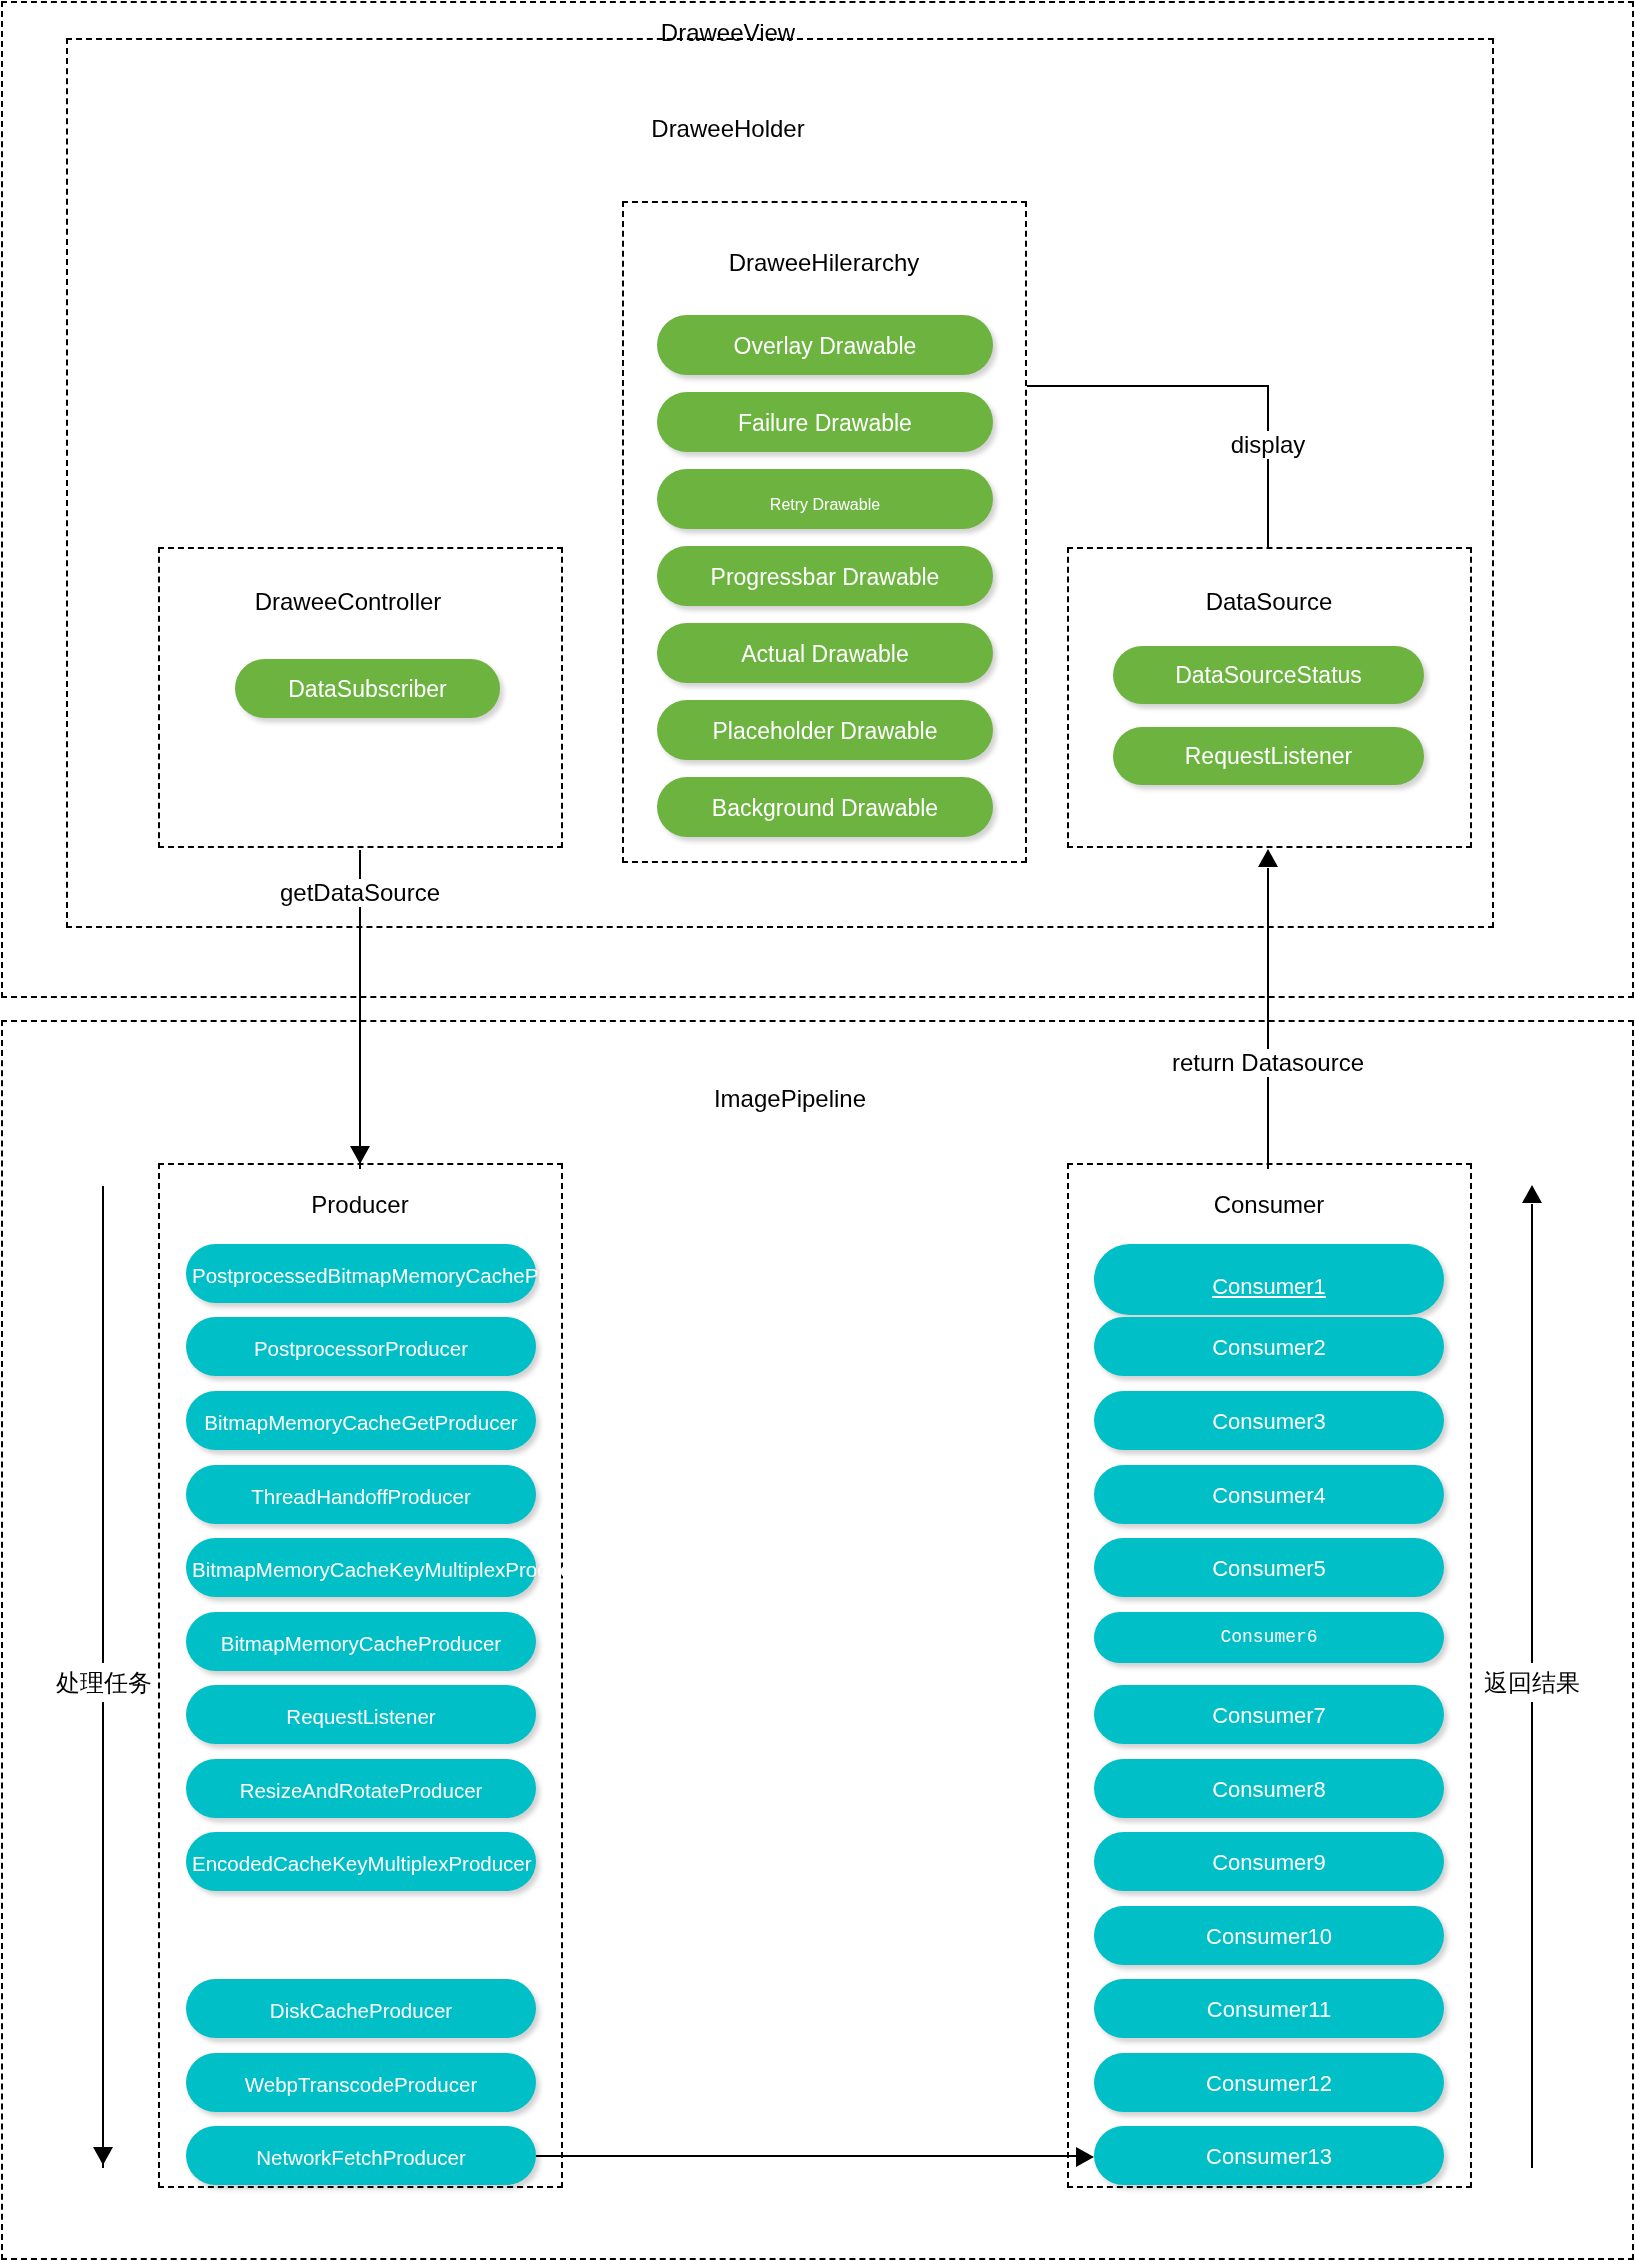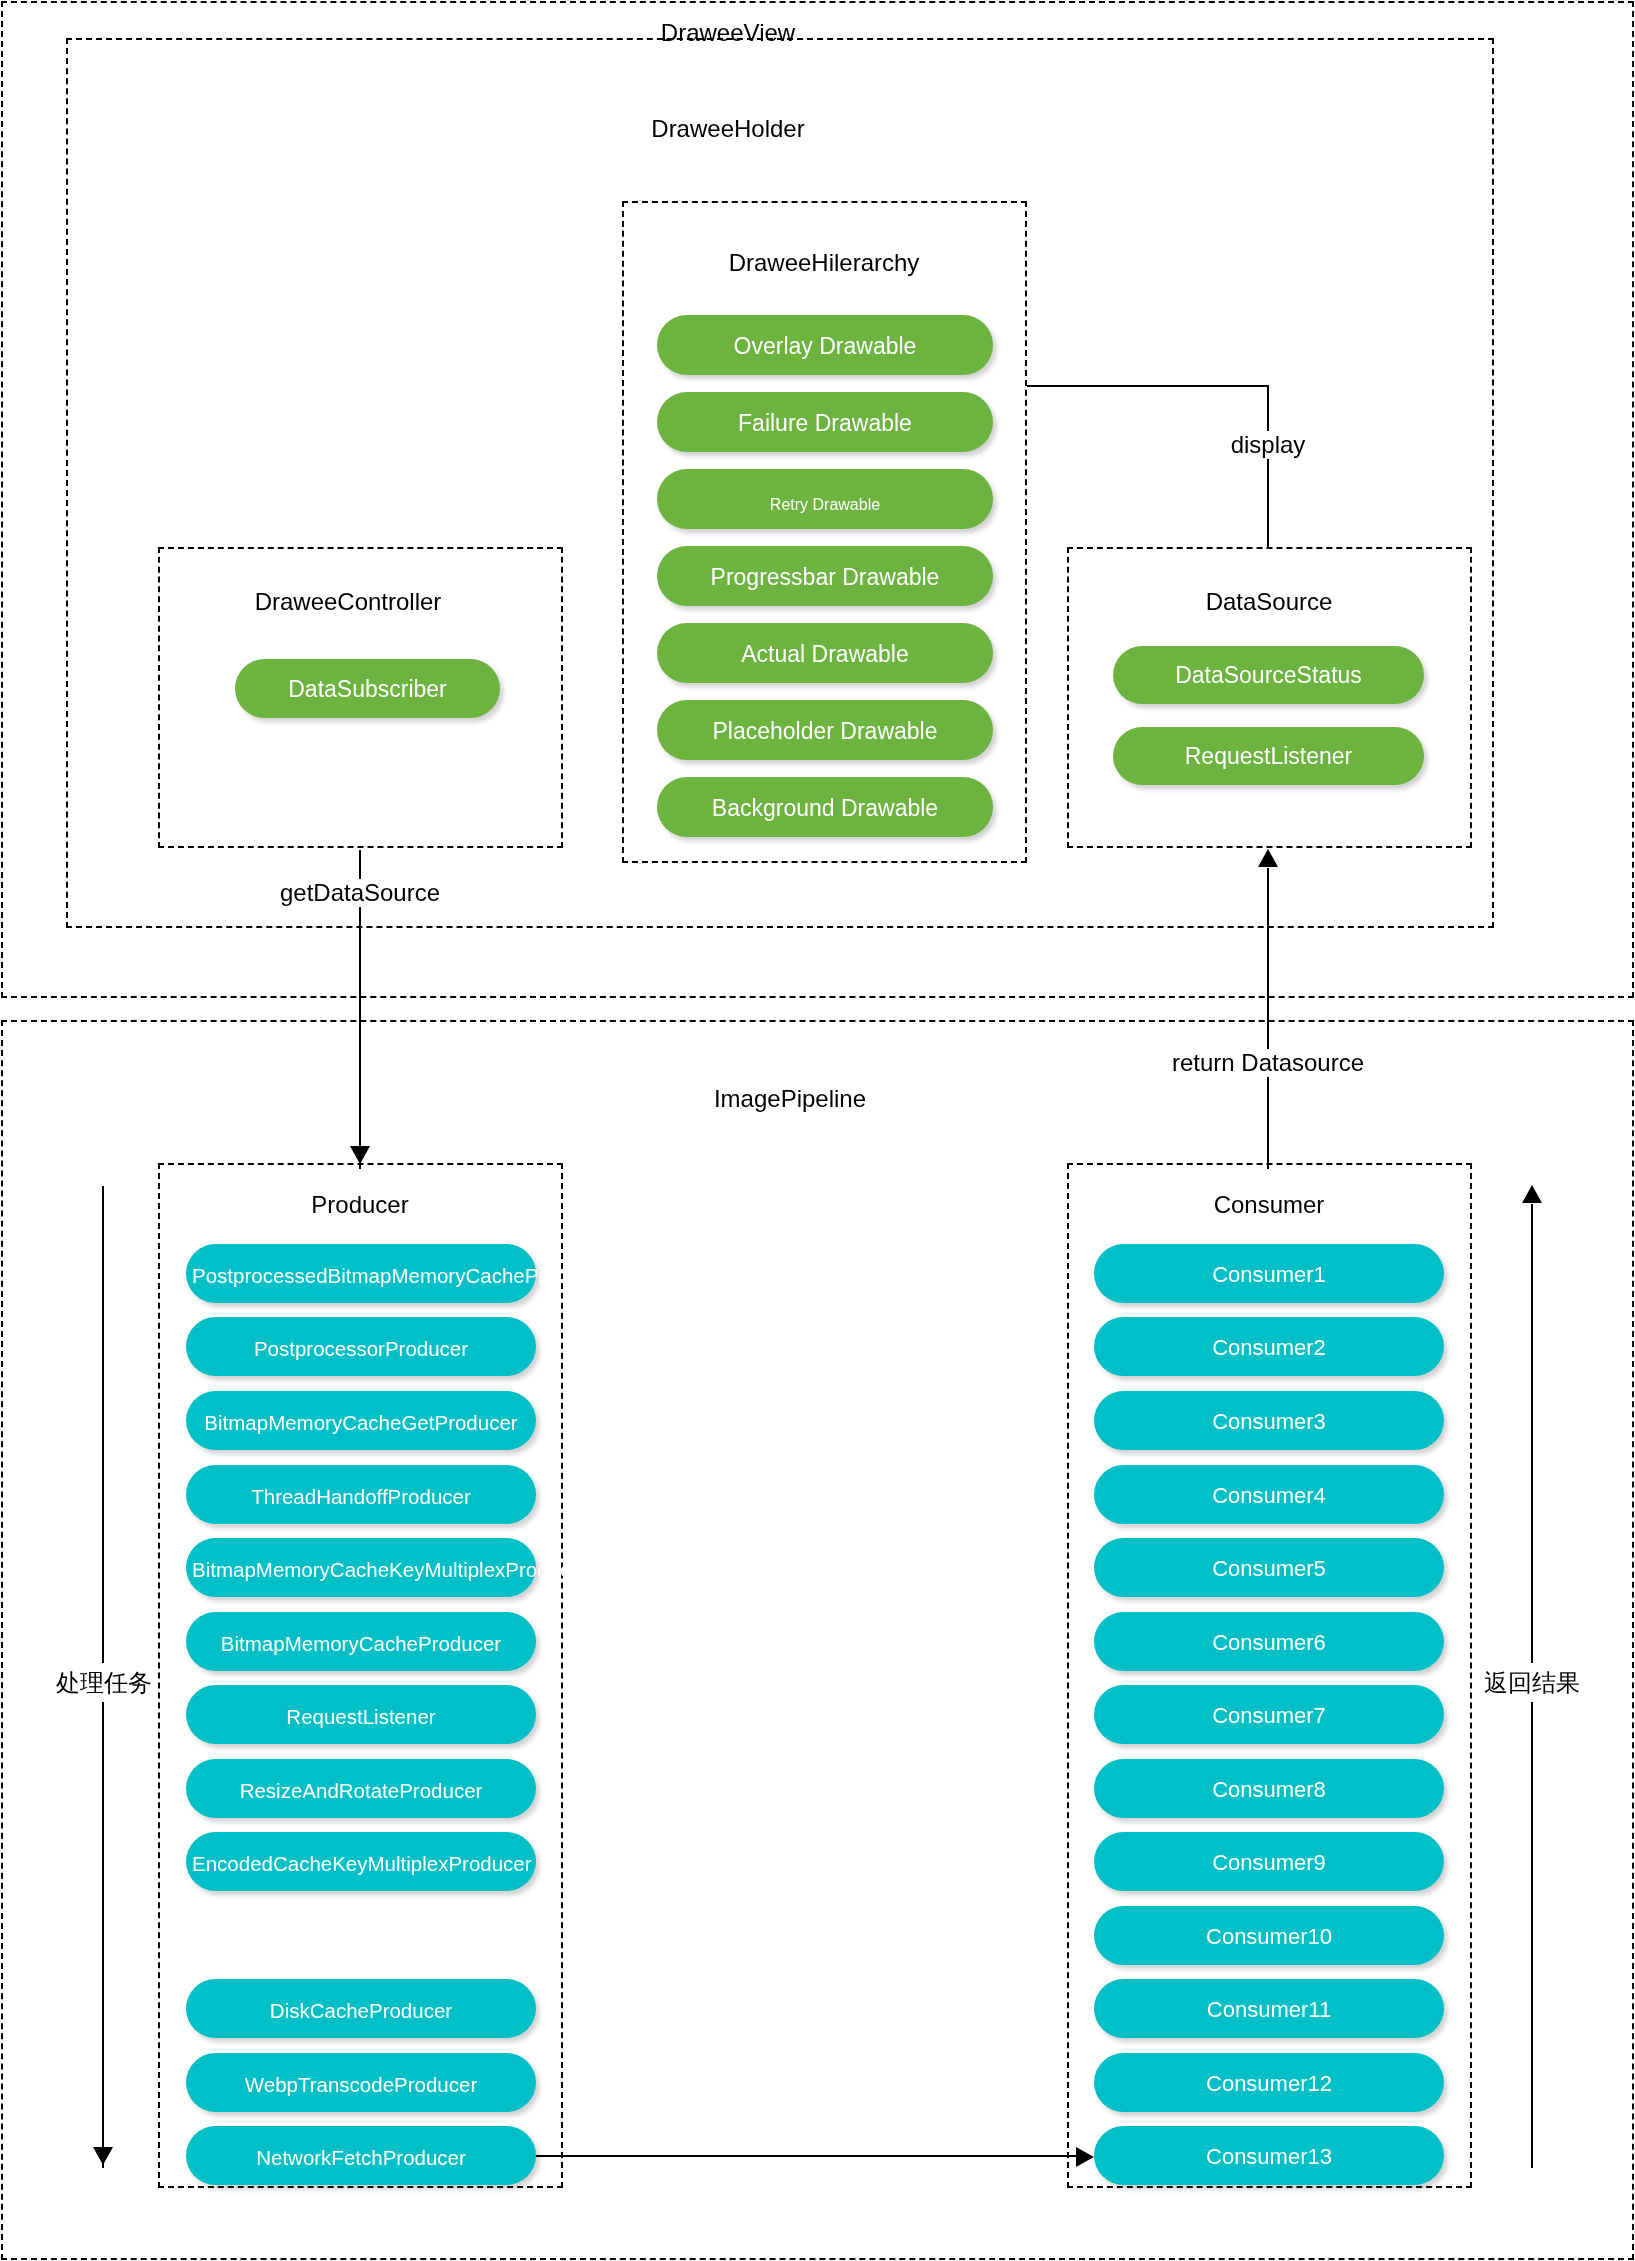--- a/index.html
+++ b/index.html
@@ -128,36 +128,36 @@
   <div class="pill pill-teal" style="left:186px;top:2053px;width:350px;height:59px;font-size:20.5px;">
     <span>WebpTranscodeProducer</span>
     </div>
   <div class="pill pill-teal" style="left:186px;top:2126px;width:350px;height:59px;font-size:20.5px;">
     <span>NetworkFetchProducer</span>
     </div>
 
   <div class="dashbox" style="left:1067px;top:1163px;width:405px;height:1025px;"></div>
   <div class="boxtitle" style="left:1269px;top:1191px;">Consumer</div>
 
-  <div class="pill pill-teal" style="left:1094px;top:1244px;width:350px;height:59px;font-size:22px;">
+  <div class="pill pill-teal" style="left:1094px;top:1244px;width:350px;height:71px;font-size:22px;text-decoration:underline;">
     <span>Consumer1</span>
     </div>
   <div class="pill pill-teal" style="left:1094px;top:1317px;width:350px;height:59px;font-size:22px;">
     <span>Consumer2</span>
     </div>
   <div class="pill pill-teal" style="left:1094px;top:1391px;width:350px;height:59px;font-size:22px;">
     <span>Consumer3</span>
     </div>
   <div class="pill pill-teal" style="left:1094px;top:1465px;width:350px;height:59px;font-size:22px;">
     <span>Consumer4</span>
     </div>
   <div class="pill pill-teal" style="left:1094px;top:1538px;width:350px;height:59px;font-size:22px;">
     <span>Consumer5</span>
     </div>
-  <div class="pill pill-teal" style="left:1094px;top:1612px;width:350px;height:59px;font-size:22px;">
+  <div class="pill pill-teal" style="left:1094px;top:1612px;width:350px;height:51px;font-size:18px;font-family:Liberation Mono, monospace;">
     <span>Consumer6</span>
     </div>
   <div class="pill pill-teal" style="left:1094px;top:1685px;width:350px;height:59px;font-size:22px;">
     <span>Consumer7</span>
     </div>
   <div class="pill pill-teal" style="left:1094px;top:1759px;width:350px;height:59px;font-size:22px;">
     <span>Consumer8</span>
     </div>
   <div class="pill pill-teal" style="left:1094px;top:1832px;width:350px;height:59px;font-size:22px;">
     <span>Consumer9</span>

